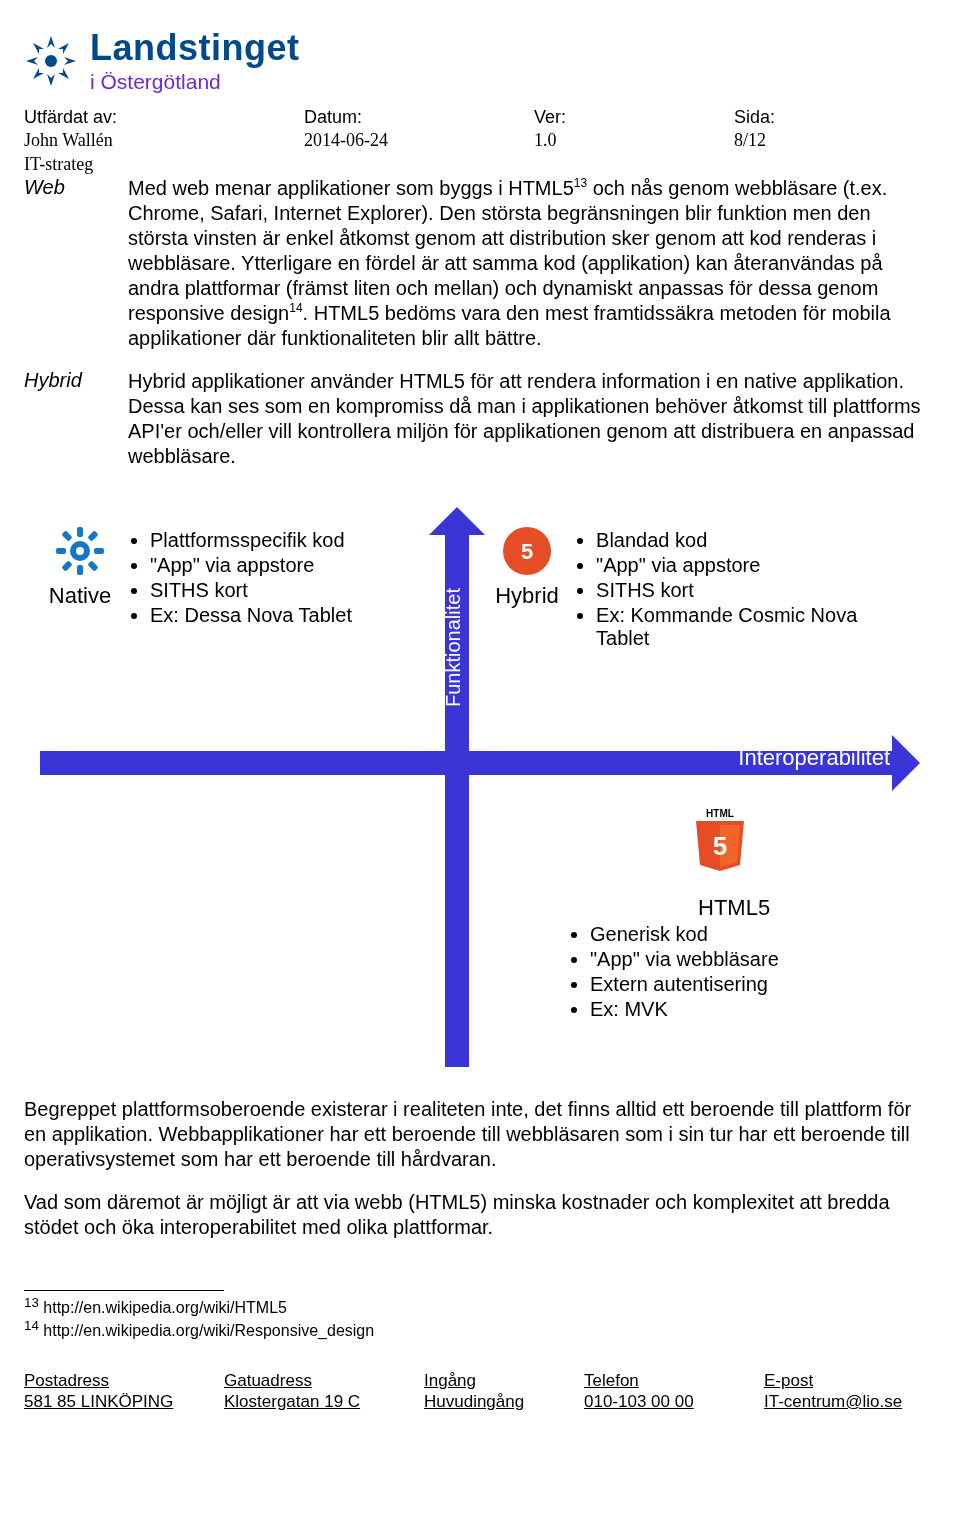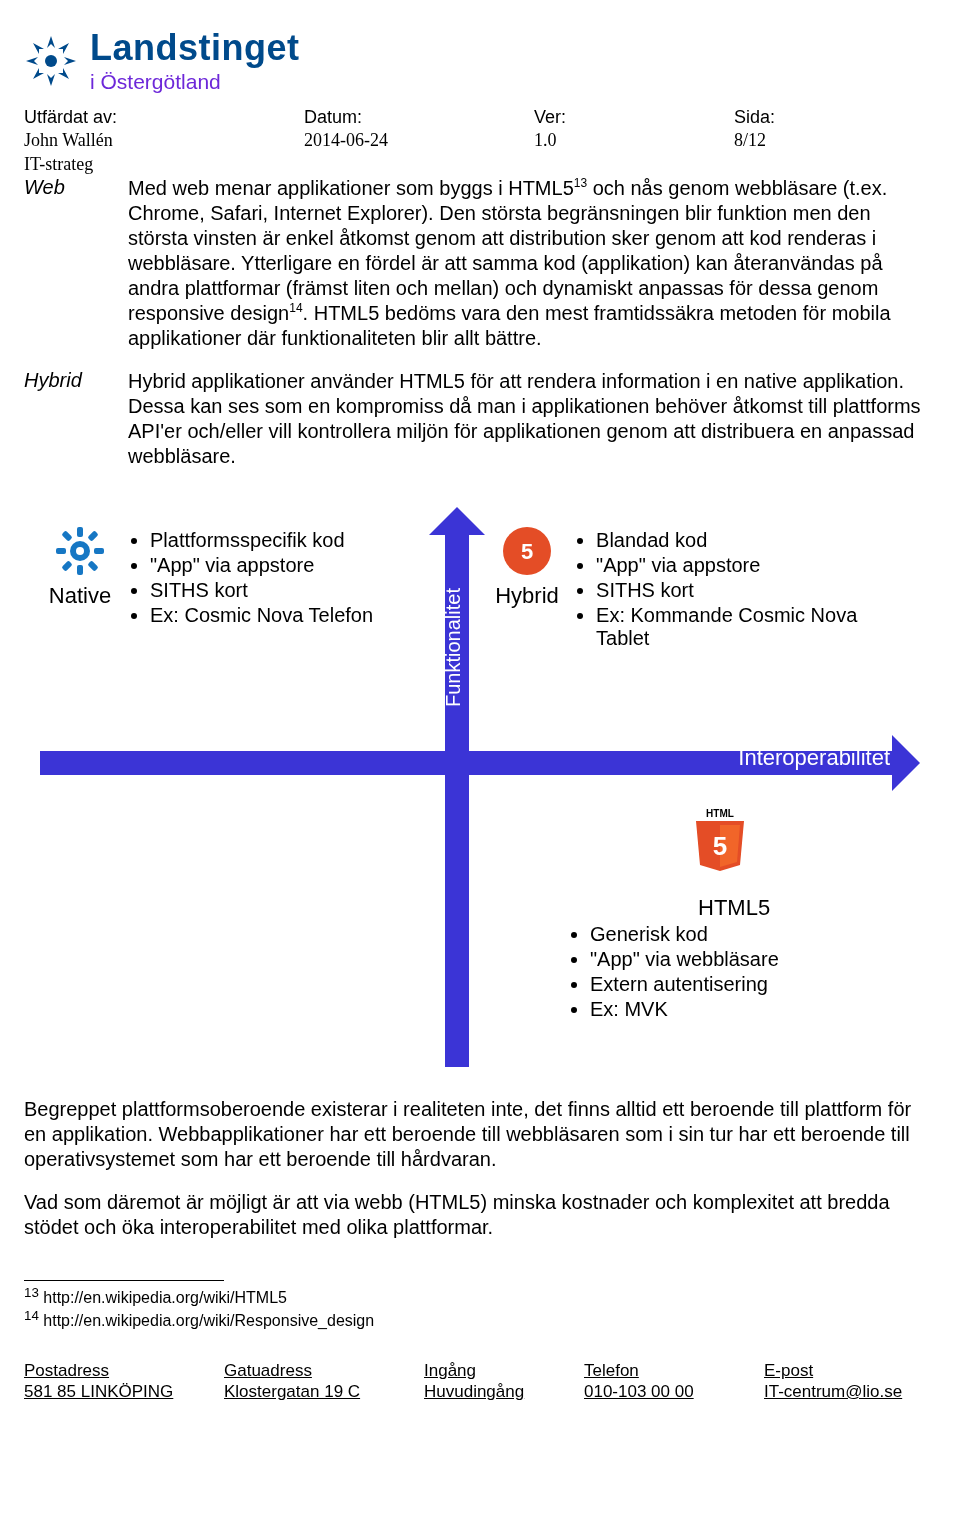--- a/index.html
+++ b/index.html
@@ -79,21 +79,21 @@
   .q-hybrid { left: 448px; top: 18px; width: 420px; display:flex; gap:10px; }
   .q-hybrid .label-col { display:flex; flex-direction:column; align-items:center; width:80px; }
   .q-hybrid .label-col .qtitle { margin-top:6px; }
   .q-html5 { left: 530px; top: 300px; width: 350px; }
   .q-html5 .qhead { flex-direction: column; align-items: flex-start; }
   .q-html5 .html5badge { margin-left: 120px; }
   .q-html5 .qtitle { margin-left: 128px; margin-top: 14px; }
 
   
   .post-diagram { margin-top: 30px; line-height: 1.25; }
-  .foot-refs { margin-top: 40px; font-size: 16px; }
+  .foot-refs { margin-top: 50px; font-size: 16px; }
   .foot-refs .rule { border-top: 1px solid #000; width: 200px; margin-bottom: 4px; }
   .page-footer {
     display: grid;
     grid-template-columns: 200px 200px 160px 180px 160px;
     font-size: 17px;
     margin-top: 30px;
     line-height: 1.25;
     text-decoration: underline;
   }
   .page-footer .hdr { font-weight: normal; }
@@ -182,21 +182,21 @@
             <rect x="34" y="38" width="10" height="6" rx="2" transform="rotate(45 39 41)"></rect>
           </g>
           <circle cx="26" cy="26" r="4" fill="#fff"></circle>
         </svg>
         <div class="qtitle">Native</div>
       </div>
       <ul>
         <li>Plattformsspecifik kod</li>
         <li>"App" via appstore</li>
         <li>SITHS kort</li>
-        <li>Ex: Cosmic Nova Telefon</li>
+        <li>Ex: Dessa Nova Tablet</li>
       </ul>
     </div>
 
     <div class="quad q-hybrid">
       <div class="label-col">
         <svg width="52" height="52" viewBox="0 0 52 52">
           <circle cx="26" cy="26" r="24" fill="#e44d26"></circle>
           <text x="26" y="34" text-anchor="middle" font-size="22" font-weight="bold" fill="#fff" font-family="Arial">5</text>
         </svg>
         <div class="qtitle">Hybrid</div>

